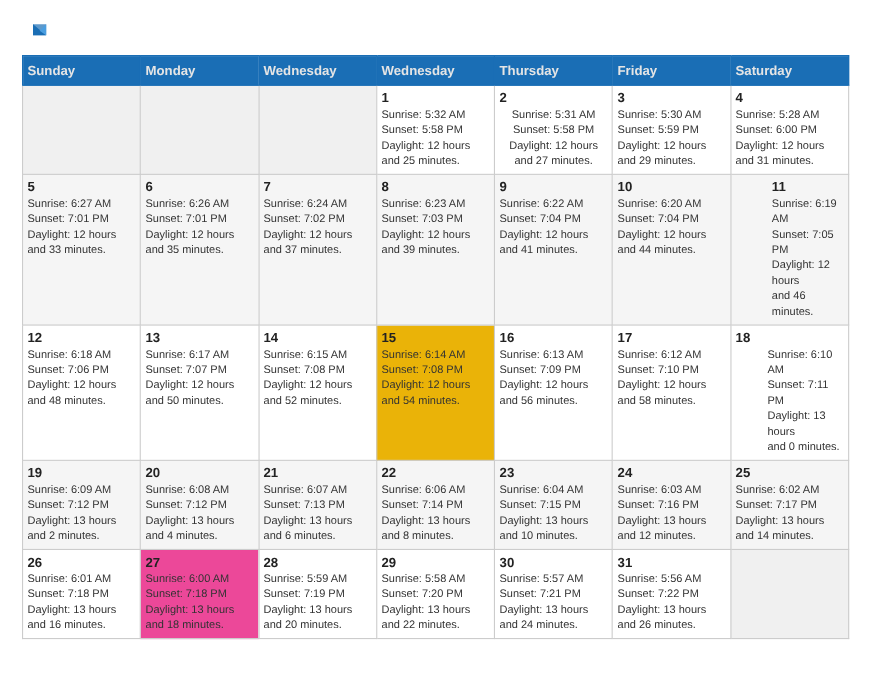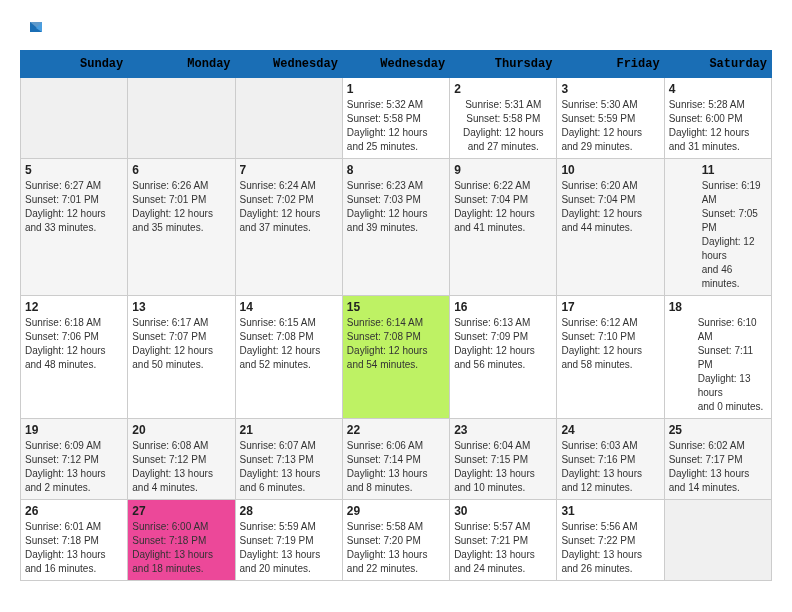--- a/index.html
+++ b/index.html
@@ -37,27 +37,26 @@
       font-size: 14px;
       color: #444;
     }
     .calendar {
       width: 100%;
       border-collapse: collapse;
       font-size: 11px;
     }
     .calendar th {
       background: #1a6eb5;
-      color: #000000;
+      color: #e5e5e5;
       padding: 6px 4px;
-      text-align: right;
+      text-align: left;
       font-size: 12px;
       font-weight: bold;
       border: 1px solid #1a6eb5;
-      font-family: Liberation Mono, monospace;
     }
     .calendar td {
       border: 1px solid #ccc;
       vertical-align: top;
       padding: 4px;
       width: calc(100% / 7);
       height: 80px;
       background: #fff;
     }
     .calendar tr:nth-child(odd) td {
@@ -217,21 +216,21 @@
 Daylight: 12 hours
 and 50 minutes.</div>
         </td>
         <td style="background: rgb(255, 255, 255);">
           <span class="day-num">14</span>
           <div class="day-info" style="white-space: pre-line;">Sunrise: 6:15 AM
 Sunset: 7:08 PM
 Daylight: 12 hours
 and 52 minutes.</div>
         </td>
-        <td style="background: #bef264;">
+        <td style="background: #eab308;">
           <span class="day-num">15</span>
           <div class="day-info" style="white-space: pre-line;">Sunrise: 6:14 AM
 Sunset: 7:08 PM
 Daylight: 12 hours
 and 54 minutes.</div>
         </td>
         <td style="background: rgb(255, 255, 255);">
           <span class="day-num">16</span>
           <div class="day-info" style="white-space: pre-line;">Sunrise: 6:13 AM
 Sunset: 7:09 PM

